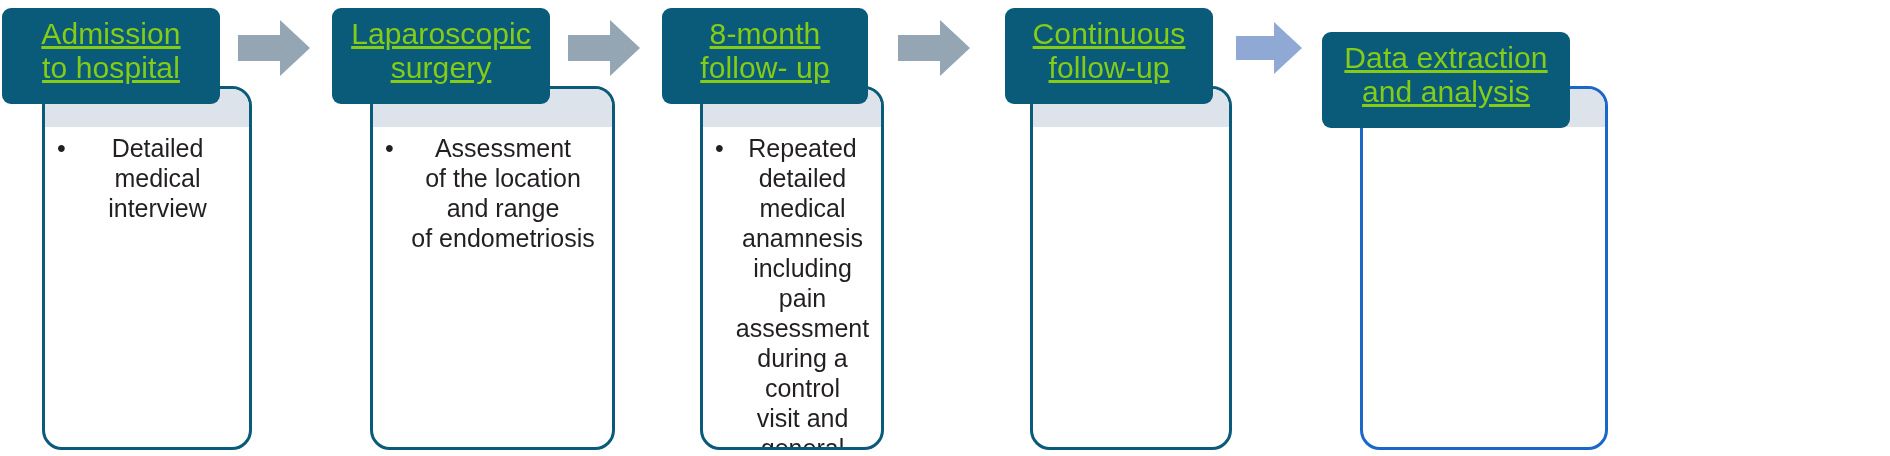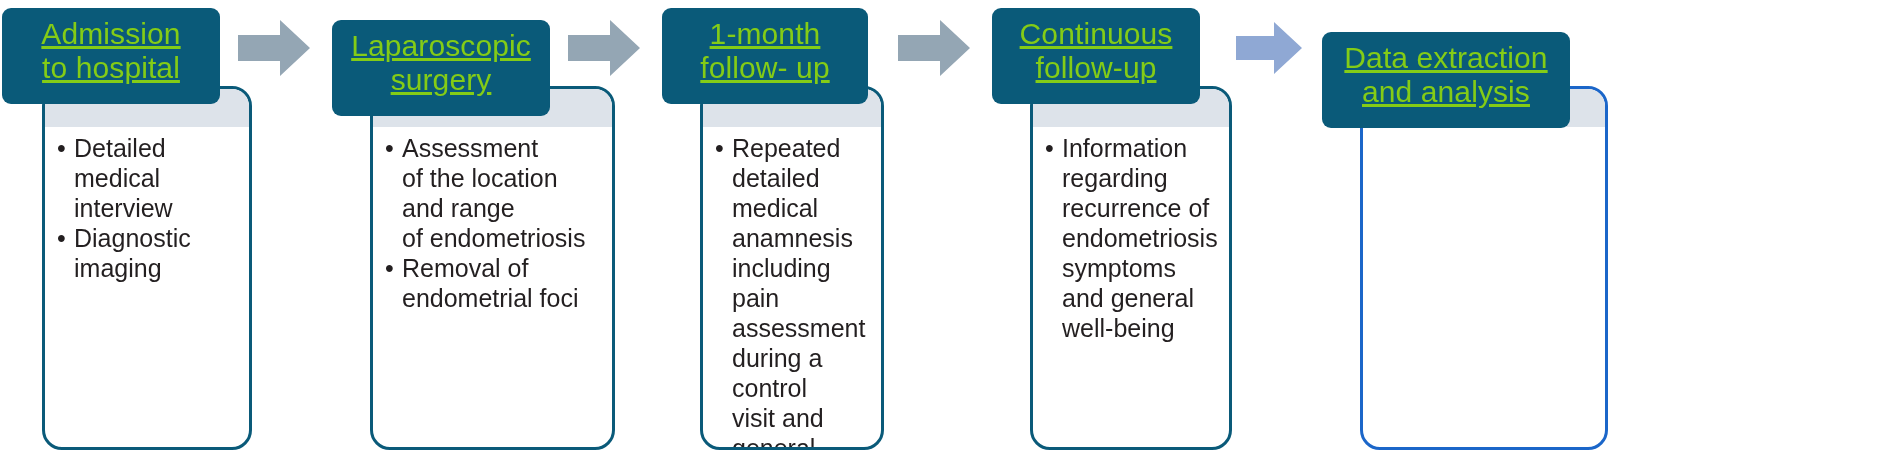--- a/index.html
+++ b/index.html
@@ -71,20 +71,21 @@
     border-radius: 16px 16px 0 0;
     z-index: 1;
   }
   .card-body {
     position: relative;
     z-index: 2;
     padding: 44px 8px 10px 10px;
   }
   .bullet-list {
     list-style: none;
+    text-align: center;
   }
   .bullet-item {
     position: relative;
     padding-left: 19px;
     font-size: 25px;
     line-height: 30px;
     color: #231f20;
     white-space: pre-line;
     margin-bottom: 0;
   }
@@ -115,62 +116,58 @@
       <span class="stage-header-text">Admission
 to hospital</span>
     </div>
     <div class="stage-card" style="left:42px; top:86px; width:210px; height:364px;">
       <div class="card-band"></div>
       <div class="card-body">
         <ul class="bullet-list">
           <li class="bullet-item">Detailed
 medical
 interview</li>
-          <li class="bullet-item">Diagnostic
-imaging</li>
         </ul>
       </div>
     </div>
   </div>
 
   <div class="flow-arrow" style="left:238px; top:20px;">
     <svg width="72" height="56" viewBox="0 0 72 56">
       <polygon points="0,15 42,15 42,0 72,28 42,56 42,41 0,41" fill="#94a6b4"></polygon>
     </svg>
   </div>
 
   <div class="stage" style="left:330px; width:330px;">
-    <div class="stage-header" style="left:2px; width:218px; height:96px;margin-top:12px;">
+    <div class="stage-header" style="left:2px; width:218px; height:96px;">
       <span class="stage-header-text">Laparoscopic
 surgery</span>
     </div>
     <div class="stage-card" style="left:40px; top:86px; width:245px; height:364px;">
       <div class="card-band"></div>
       <div class="card-body">
         <ul class="bullet-list">
           <li class="bullet-item">Assessment
 of the location
 and range
 of endometriosis</li>
-          <li class="bullet-item">Removal of
-endometrial foci</li>
         </ul>
       </div>
     </div>
   </div>
 
   <div class="flow-arrow" style="left:568px; top:20px;">
     <svg width="72" height="56" viewBox="0 0 72 56">
       <polygon points="0,15 42,15 42,0 72,28 42,56 42,41 0,41" fill="#94a6b4"></polygon>
     </svg>
   </div>
 
   <div class="stage" style="left:660px; width:330px;">
     <div class="stage-header" style="left:2px; width:206px; height:96px;">
-      <span class="stage-header-text">1-month
+      <span class="stage-header-text">8-month
 follow- up</span>
     </div>
     <div class="stage-card" style="left:40px; top:86px; width:184px; height:364px;">
       <div class="card-band"></div>
       <div class="card-body">
         <ul class="bullet-list">
           <li class="bullet-item">Repeated
 detailed
 medical
 anamnesis
@@ -185,37 +182,26 @@
     </div>
   </div>
 
   <div class="flow-arrow" style="left:898px; top:20px;">
     <svg width="72" height="56" viewBox="0 0 72 56">
       <polygon points="0,15 42,15 42,0 72,28 42,56 42,41 0,41" fill="#94a6b4"></polygon>
     </svg>
   </div>
 
   <div class="stage" style="left:990px; width:330px;">
-    <div class="stage-header" style="left:2px; width:208px; height:96px;">
+    <div class="stage-header" style="left:15px; width:208px; height:96px;">
       <span class="stage-header-text">Continuous
 follow-up</span>
     </div>
     <div class="stage-card" style="left:40px; top:86px; width:202px; height:364px;">
       <div class="card-band"></div>
-      <div class="card-body">
-        <ul class="bullet-list">
-          <li class="bullet-item">Information
-regarding
-recurrence of
-endometriosis
-symptoms
-and general
-well-being</li>
-        </ul>
-      </div>
     </div>
   </div>
 
   <div class="flow-arrow" style="left:1236px; top:22px;">
     <svg width="66" height="52" viewBox="0 0 66 52">
       <polygon points="0,14 38,14 38,0 66,26 38,52 38,38 0,38" fill="#8fa8d4"></polygon>
     </svg>
   </div>
 
   <div class="stage" style="left:1320px; width:330px;">

